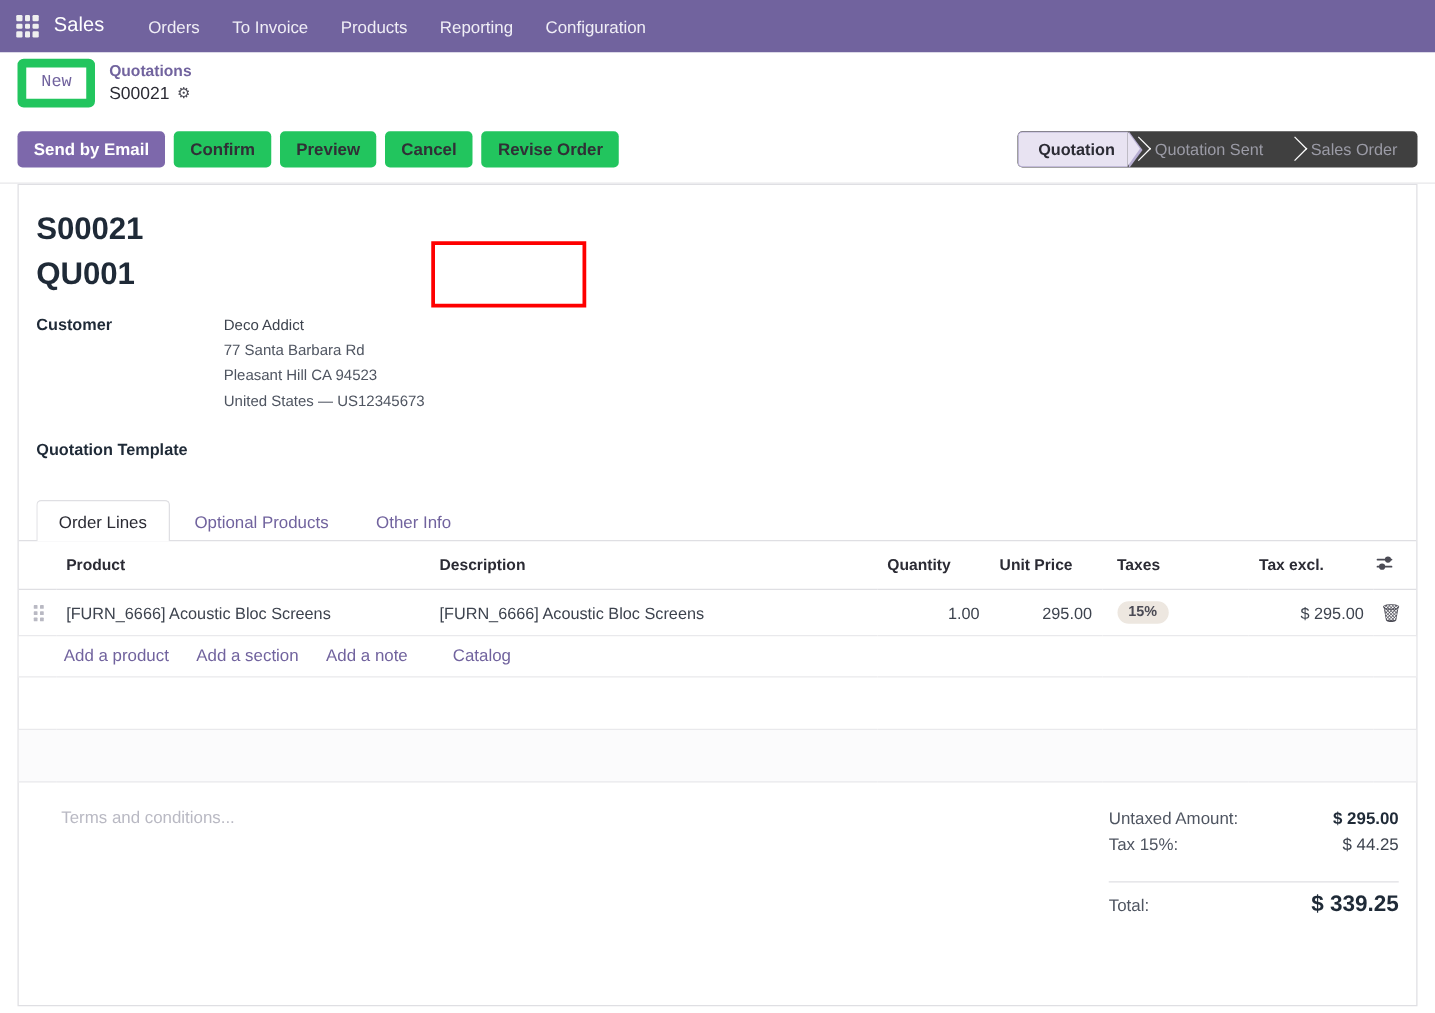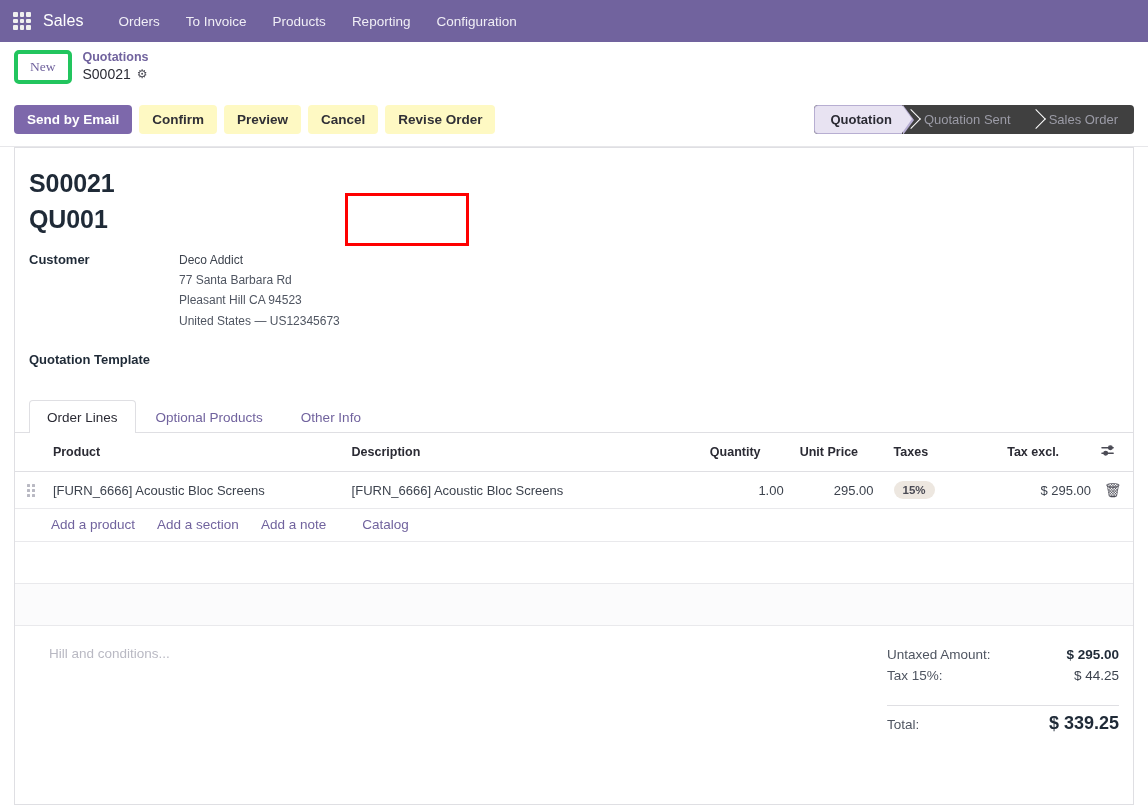--- a/index.html
+++ b/index.html
@@ -50,28 +50,28 @@
   
   .breadcrumb-row {
     height: 50px;
     background: #ffffff;
     display: flex;
     align-items: center;
     padding: 0 14px;
     border-bottom: 1px solid #ffffff;
   }
   .btn-new {
-    border: 4px solid #22c55e;
+    border: 7px solid #22c55e;
     color: #71639e;
     background: #fff;
     border-radius: 5px;
     font-size: 13.5px;
     padding: 5px 12px;
     cursor: pointer;
-    font-family: Liberation Serif, serif;
+    font-family: Liberation Mono, monospace;
     margin-right: 11px;
   }
   .crumbs { line-height: 1.25; }
   .crumb-parent {
     color: #71639e;
     font-size: 12.5px;
     font-weight: bold;
     cursor: pointer;
     display: block;
   }
@@ -100,21 +100,21 @@
   .obtn {
     border: none;
     border-radius: 4px;
     font-size: 13.5px;
     font-family: inherit;
     padding: 7px 13px;
     cursor: pointer;
     white-space: nowrap;
   }
   .obtn.primary { background: #7d68ab; color: #fff; font-weight: bold; }
-  .obtn.secondary { background: #fef9c3; color: #303036; font-weight: bold; }
+  .obtn.secondary { background: #22c55e; color: #303036; font-weight: bold; }
 
   .highlight-box {
     position: absolute;
     left: 345px; top: 101px;
     width: 124px; height: 53px;
     border: 3px solid #fe0000;
     pointer-events: none;
     z-index: 30;
   }
 
@@ -488,21 +488,21 @@
               <td colspan="8"></td>
             </tr>
         <tr class="filler-row alt">
               <td colspan="8"></td>
             </tr>
       </tbody>
     </table>
   </div>
 
   <div class="sheet-footer">
-    <div class="terms">Hill and conditions...</div>
+    <div class="terms">Terms and conditions...</div>
     <div class="totals">
       <div class="trow untaxed">
         <span class="tlab">Untaxed Amount:</span>
         <span class="tval">$ 295.00</span>
       </div>
       <div class="trow">
         <span class="tlab">Tax 15%:</span>
         <span class="tval">$ 44.25</span>
       </div>
       <div class="trow total">

